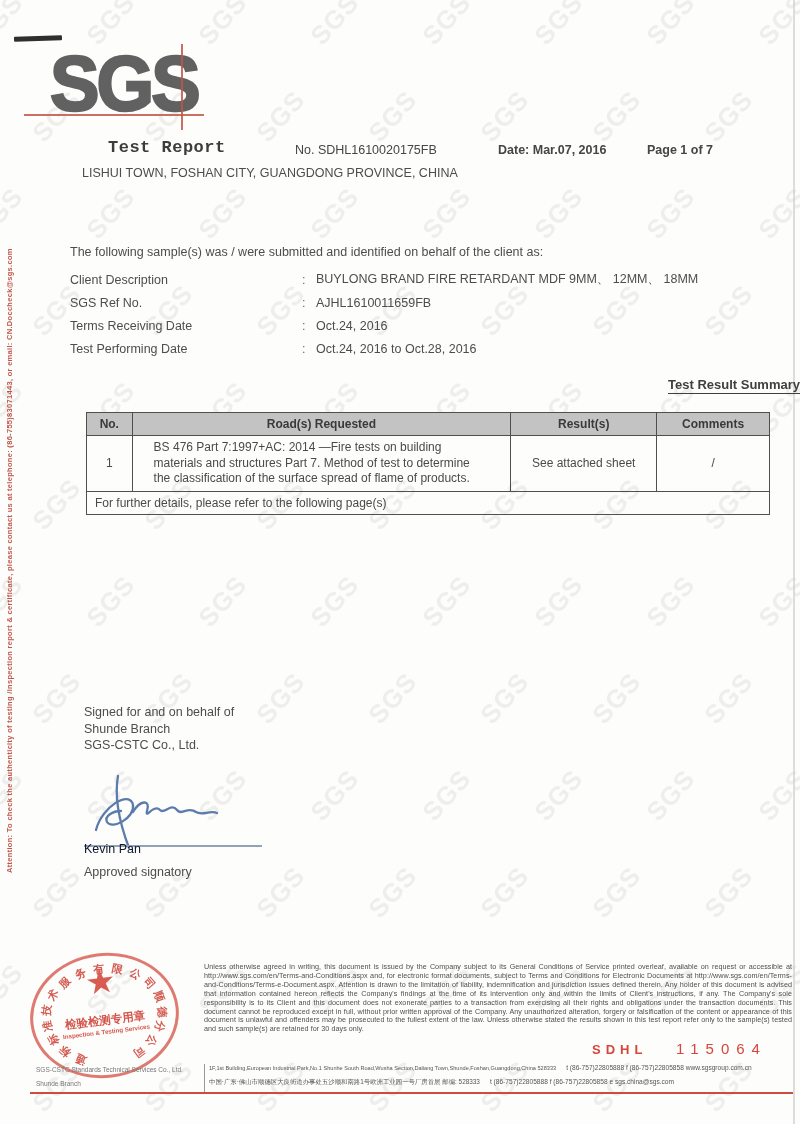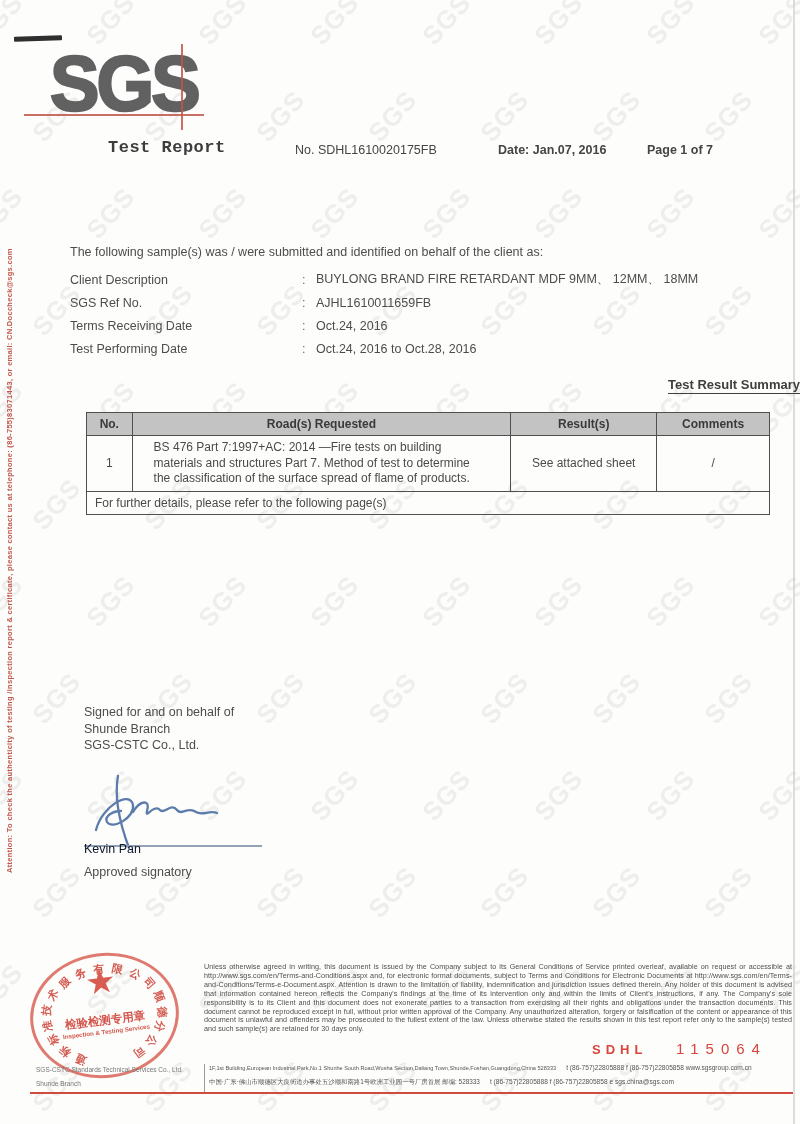--- a/index.html
+++ b/index.html
@@ -171,24 +171,25 @@
 
   <div class="scan-mark"></div>
   <div class="scan-edge-right"></div>
 
   <div class="logo">SGS</div>
   <div class="logo-vline"></div>
   <div class="logo-hline"></div>
 
   <div class="doc-title">Test Report</div>
   <div class="hdr-no">No. SDHL1610020175FB</div>
-  <div class="hdr-date">Date: Jan.07, 2016</div>
+  <div class="hdr-date">Date: Mar.07, 2016</div>
   <div class="hdr-page">Page 1 of 7</div>
 
   <div class="client">
+    <div>LISHUI TOWN, FOSHAN CITY, GUANGDONG PROVINCE, CHINA</div>
   </div>
 
   <div class="intro">The following sample(s) was / were submitted and identified on behalf of the client as:</div>
 
   <div class="fields">
     <div class="field-row">
       <span class="field-label">Client Description</span>
       <span class="field-colon">:</span>
       <span class="field-value">BUYLONG BRAND FIRE RETARDANT MDF 9MM、 12MM、 18MM</span>
     </div>

